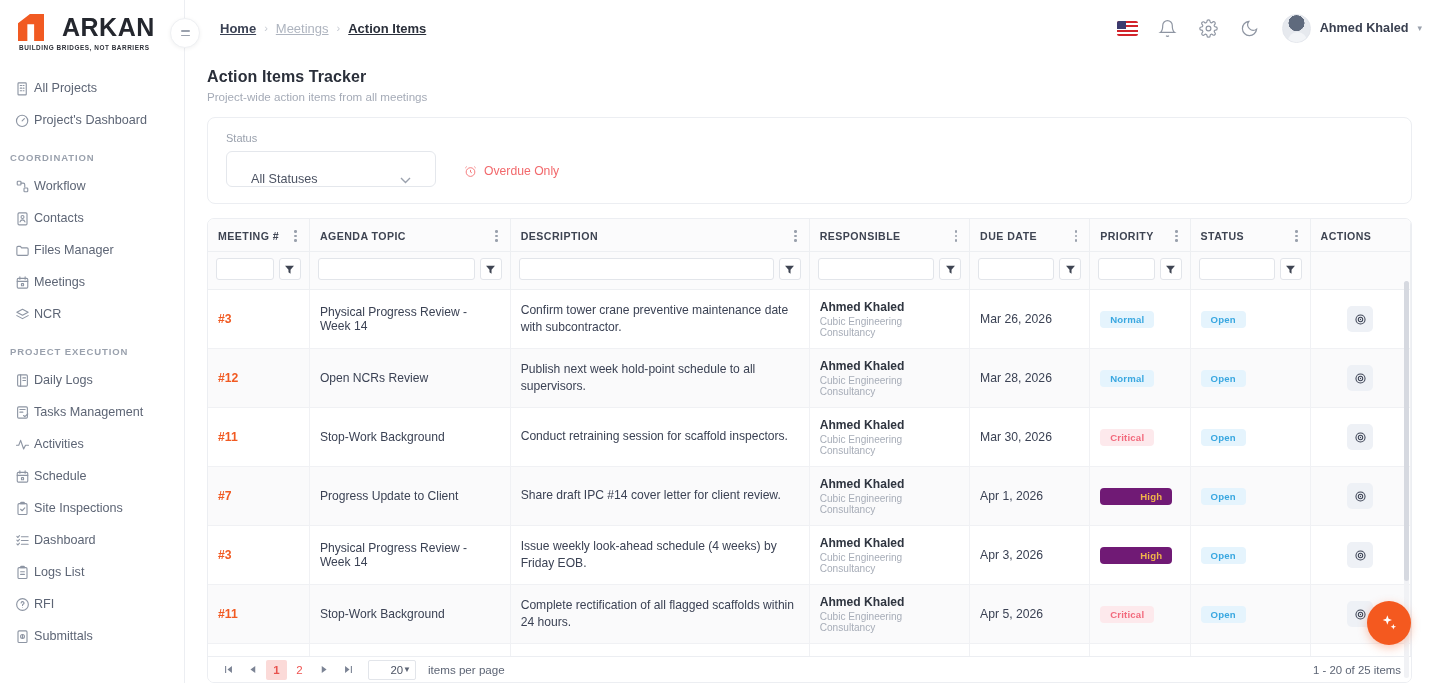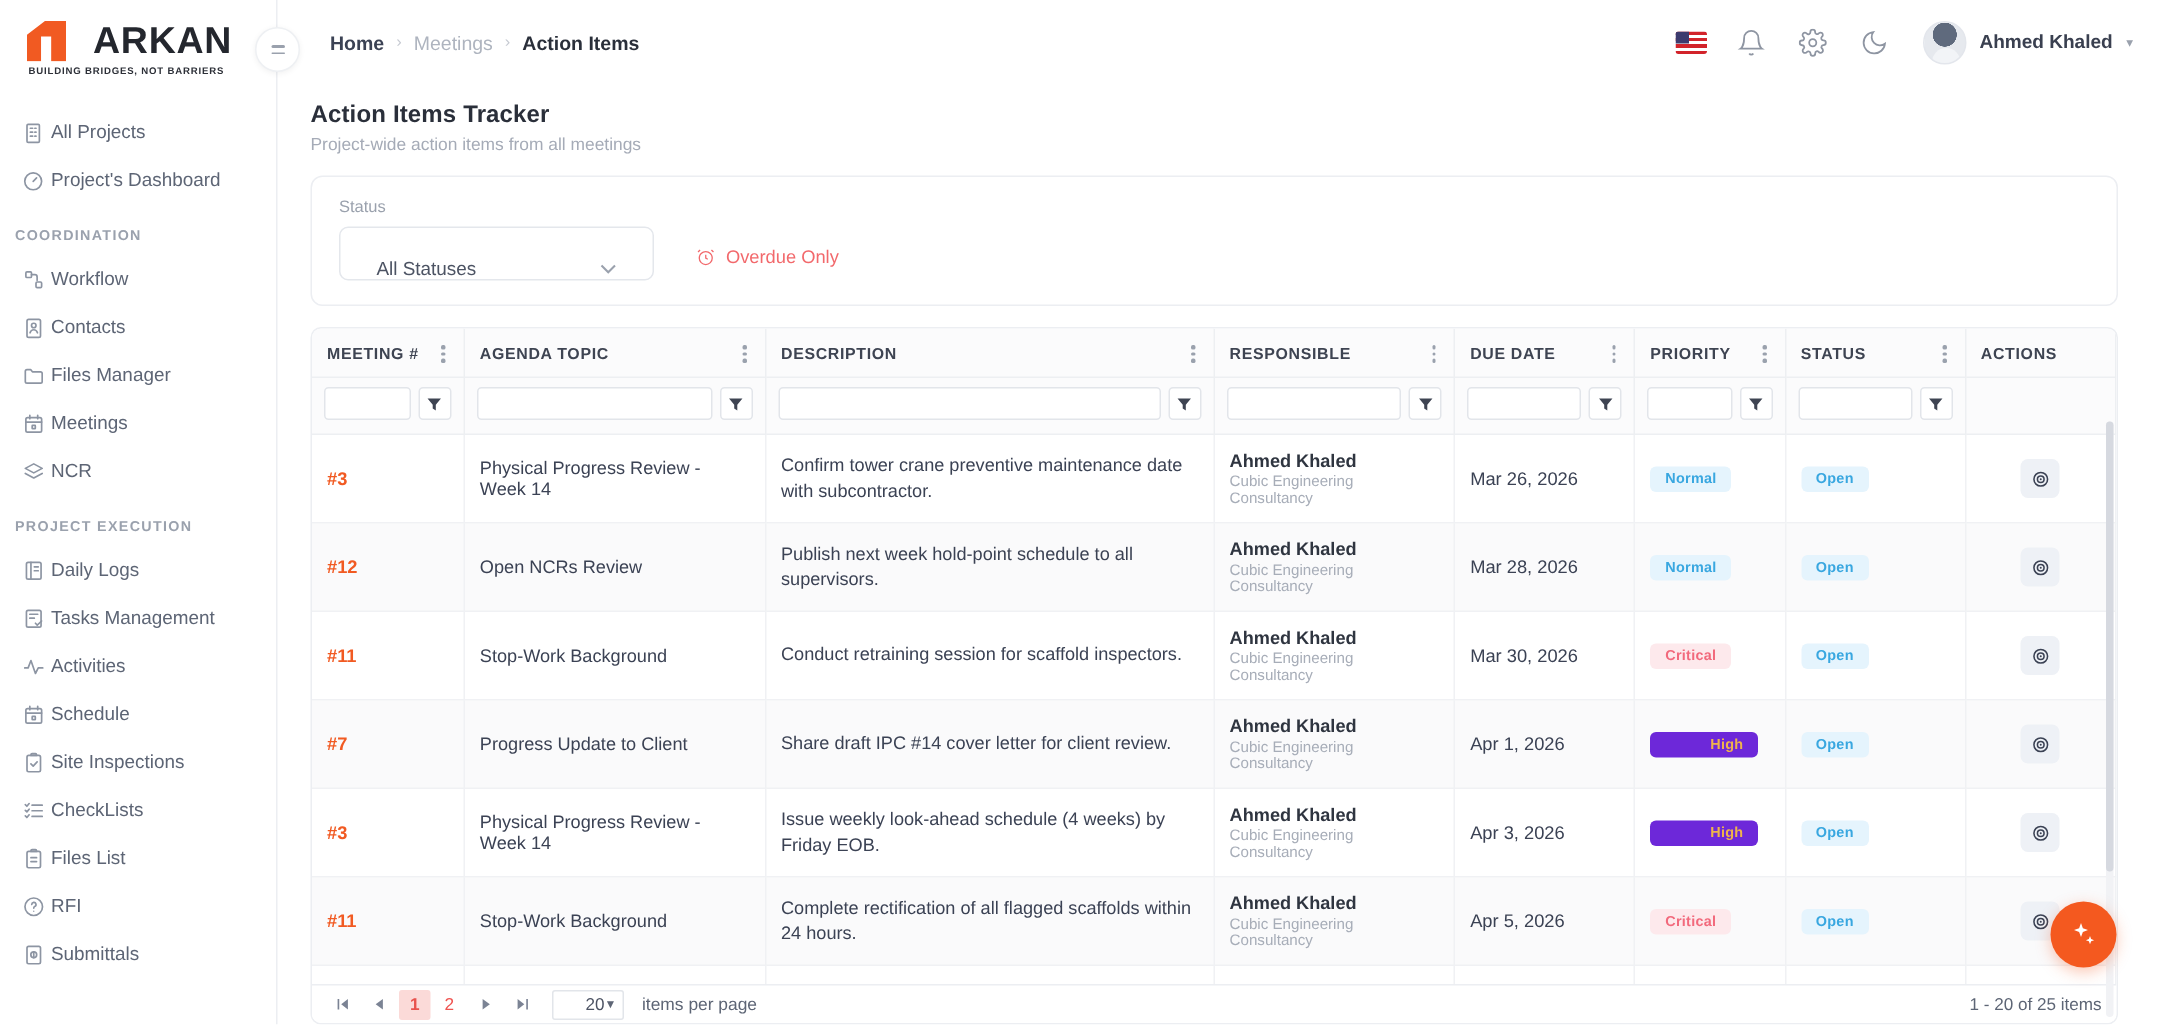--- a/index.html
+++ b/index.html
@@ -52,21 +52,21 @@
   .sb-toggle span { display:block; width: 9px; height: 1.6px; background: #9aa1ad; border-radius:1px; }
 
   
   .main { flex: 1; min-width: 0; display: flex; flex-direction: column; background: #fff; }
 
   .topbar {
     height: 56px; flex: 0 0 56px; display: flex; align-items: center;
     padding: 0 18px 0 35px; background:#fff;
   }
   .crumbs { display: flex; align-items: center; gap: 8px; font-size: 13px; }
-  .crumb { color: #3b4254; font-weight: 600; cursor: pointer; }
+  .crumb { color: #3b4254; font-weight: 600; cursor: pointer; text-decoration: underline; }
   .crumb.muted { color: #aeb4bf; font-weight: 500; }
   .crumb.current { color: #2a2f3a; font-weight: 700; }
   .crumb-sep { color: #c6cad2; font-size: 11px; }
 
   .topbar-right { margin-left: auto; display: flex; align-items: center; gap: 19px; }
   .ticon { width: 22px; height: 22px; color:#8e95a2; display:flex; align-items:center; justify-content:center; cursor:pointer; }
   .ticon svg { width: 19px; height: 19px; stroke: currentColor; fill:none; stroke-width:1.5; }
   .flag { width: 21px; height: 15px; border-radius: 2px; overflow:hidden; position:relative; cursor:pointer; background:#fff; }
   .flag .stripes { position:absolute; inset:0;
     background: repeating-linear-gradient(to bottom, #d2232a 0 2.14px, #ffffff 2.14px 4.28px); }
@@ -137,21 +137,21 @@
   tbody tr:nth-child(even) td { background: #fafafb; }
   .mtg { color: #f15a22; font-weight: 700; font-size: 12.2px; }
   .desc { line-height: 1.42; }
   .resp-name { font-size: 12.1px; color:#2f3540; font-weight:600; }
   .resp-org { font-size: 10.1px; color:#a7adb8; margin-top: 2px; }
   .ddate { font-size: 12.2px; color:#3b4254; }
 
   .badge { display:inline-block; padding: 3px 10px; border-radius: 4px; font-size: 9.6px; font-weight: 700; letter-spacing:.2px; }
   .bd-normal { background:#e5f4fd; color:#39a7e0; }
   .bd-critical { background:#fde9ec; color:#f2697c; }
-  .bd-high { background:#6d28d9; color:#f0b44a;padding-left:40px; }
+  .bd-high { background:#701a75; color:#f0b44a;padding-left:40px; }
   .bd-open { background:#e5f4fd; color:#39a7e0; }
 
   .act-btn {
     width: 26px; height: 26px; border-radius: 5px; background:#eef1f6;
     display:flex; align-items:center; justify-content:center; cursor:pointer; margin: 0 auto;
   }
   .act-btn svg { width: 13px; height: 13px; stroke:#3b4254; fill:none; stroke-width:1.6; }
 
   .vscroll {
     position:absolute; right: 2px; top: 62px; bottom: 4px; width: 5px; border-radius: 3px; background:#f1f2f5;
@@ -316,31 +316,31 @@
           </span>
           <span>Site Inspections</span>
         </div>
         <div class="nav-item">
           <span class="nav-ico">
             <svg viewBox="0 0 20 20" stroke-linecap="round" stroke-linejoin="round">
               <path d="M8.5 5h9M8.5 10h9M8.5 15h9"></path>
               <path d="M2.5 4.6l1.4 1.4 2-2.4M2.5 9.6l1.4 1.4 2-2.4M2.5 14.6l1.4 1.4 2-2.4"></path>
             </svg>
           </span>
-          <span>CheckLists</span>
+          <span>Dashboard</span>
         </div>
         <div class="nav-item">
           <span class="nav-ico">
             <svg viewBox="0 0 20 20" stroke-linecap="round" stroke-linejoin="round">
               <rect x="4" y="3.5" width="12" height="14.5" rx="1.5"></rect>
               <path d="M7.5 3.5V2.8a1 1 0 0 1 1-1h3a1 1 0 0 1 1 1v.7z"></path>
               <path d="M7.5 9h5M7.5 12.5h5"></path>
             </svg>
           </span>
-          <span>Files List</span>
+          <span>Logs List</span>
         </div>
         <div class="nav-item">
           <span class="nav-ico">
             <svg viewBox="0 0 20 20" stroke-linecap="round" stroke-linejoin="round">
               <circle cx="10" cy="10" r="7.8"></circle>
               <path d="M8.2 8a1.9 1.9 0 1 1 2.6 1.8c-.6.3-.8.8-.8 1.4"></path>
               <circle cx="10" cy="14" r=".6" fill="currentColor" stroke="none"></circle>
             </svg>
           </span>
           <span>RFI</span>

